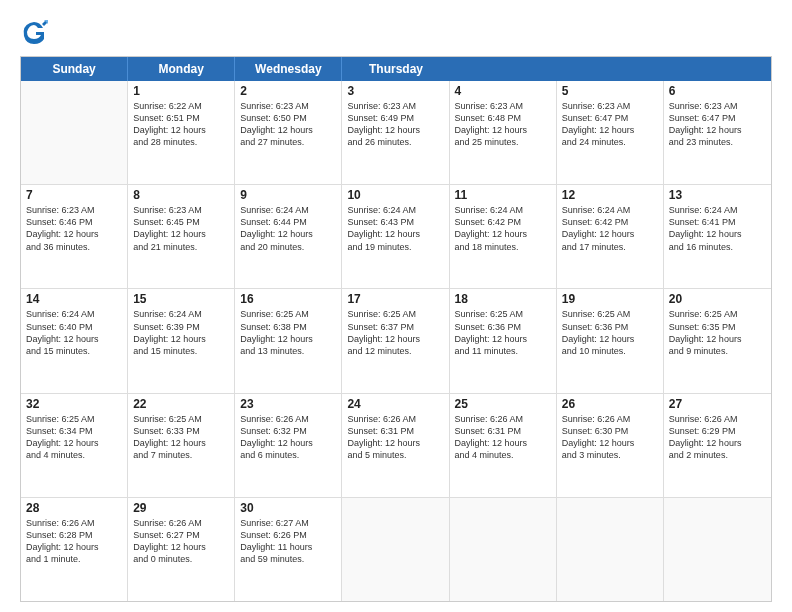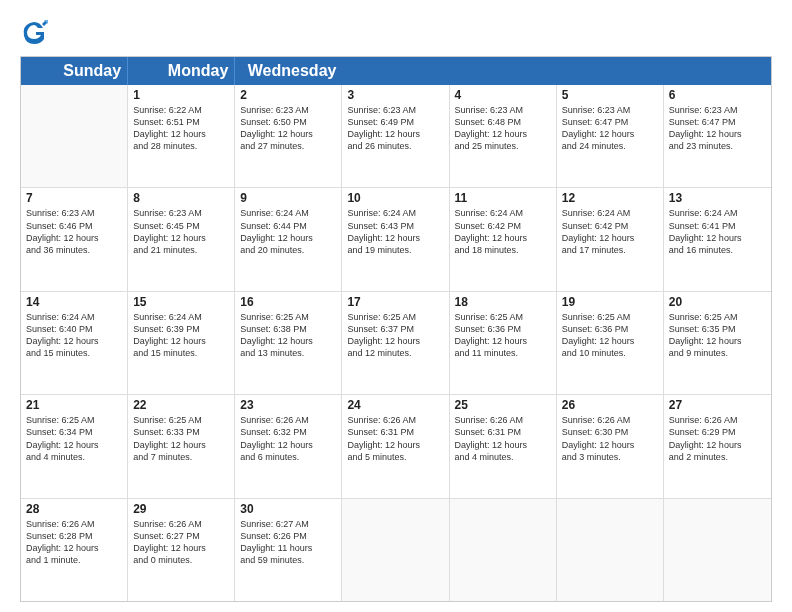--- a/index.html
+++ b/index.html
@@ -65,24 +65,24 @@
       flex-direction: column;
       border: 1px solid #ccc;
     }
     .cal-header {
       display: grid;
       grid-template-columns: repeat(7, 1fr);
       background: #2a6db5;
     }
     .cal-header-cell {
       color: #fff;
-      font-size: 16px;
+      font-size: 12px;
       font-weight: bold;
       padding: 5px 6px;
-      text-align: right;
+      text-align: center;
       border-right: 1px solid #4a8dd5;
     }
     .cal-header-cell:last-child { border-right: none; }
     .cal-body {
       flex: 1;
       display: flex;
       flex-direction: column;
     }
     .cal-row {
       display: grid;
@@ -133,20 +133,21 @@
       <div class="month-title"></div>
       <div class="location"></div>
     </div>
   </div>
 
   <div class="calendar">
     <div class="cal-header">
     <div class="cal-header-cell">Sunday</div>
         <div class="cal-header-cell">Monday</div>
         <div class="cal-header-cell">Wednesday</div>
+        <div class="cal-header-cell">Thursday</div>
       </div>
     <div class="cal-body">
     <div class="cal-row">
           <div class="cal-cell empty"></div>
           <div class="cal-cell">
             <div class="day-num">1</div>
             <div class="cell-line">Sunrise: 6:22 AM</div>
             <div class="cell-line">Sunset: 6:51 PM</div>
             <div class="cell-line">Daylight: 12 hours</div>
             <div class="cell-line">and 28 minutes.</div>
@@ -284,21 +285,21 @@
           <div class="cal-cell">
             <div class="day-num">20</div>
             <div class="cell-line">Sunrise: 6:25 AM</div>
             <div class="cell-line">Sunset: 6:35 PM</div>
             <div class="cell-line">Daylight: 12 hours</div>
             <div class="cell-line">and 9 minutes.</div>
           </div>
         </div>
         <div class="cal-row">
           <div class="cal-cell">
-            <div class="day-num">21</div>
+            <div class="day-num">32</div>
             <div class="cell-line">Sunrise: 6:25 AM</div>
             <div class="cell-line">Sunset: 6:34 PM</div>
             <div class="cell-line">Daylight: 12 hours</div>
             <div class="cell-line">and 4 minutes.</div>
           </div>
           <div class="cal-cell">
             <div class="day-num">22</div>
             <div class="cell-line">Sunrise: 6:25 AM</div>
             <div class="cell-line">Sunset: 6:33 PM</div>
             <div class="cell-line">Daylight: 12 hours</div>

